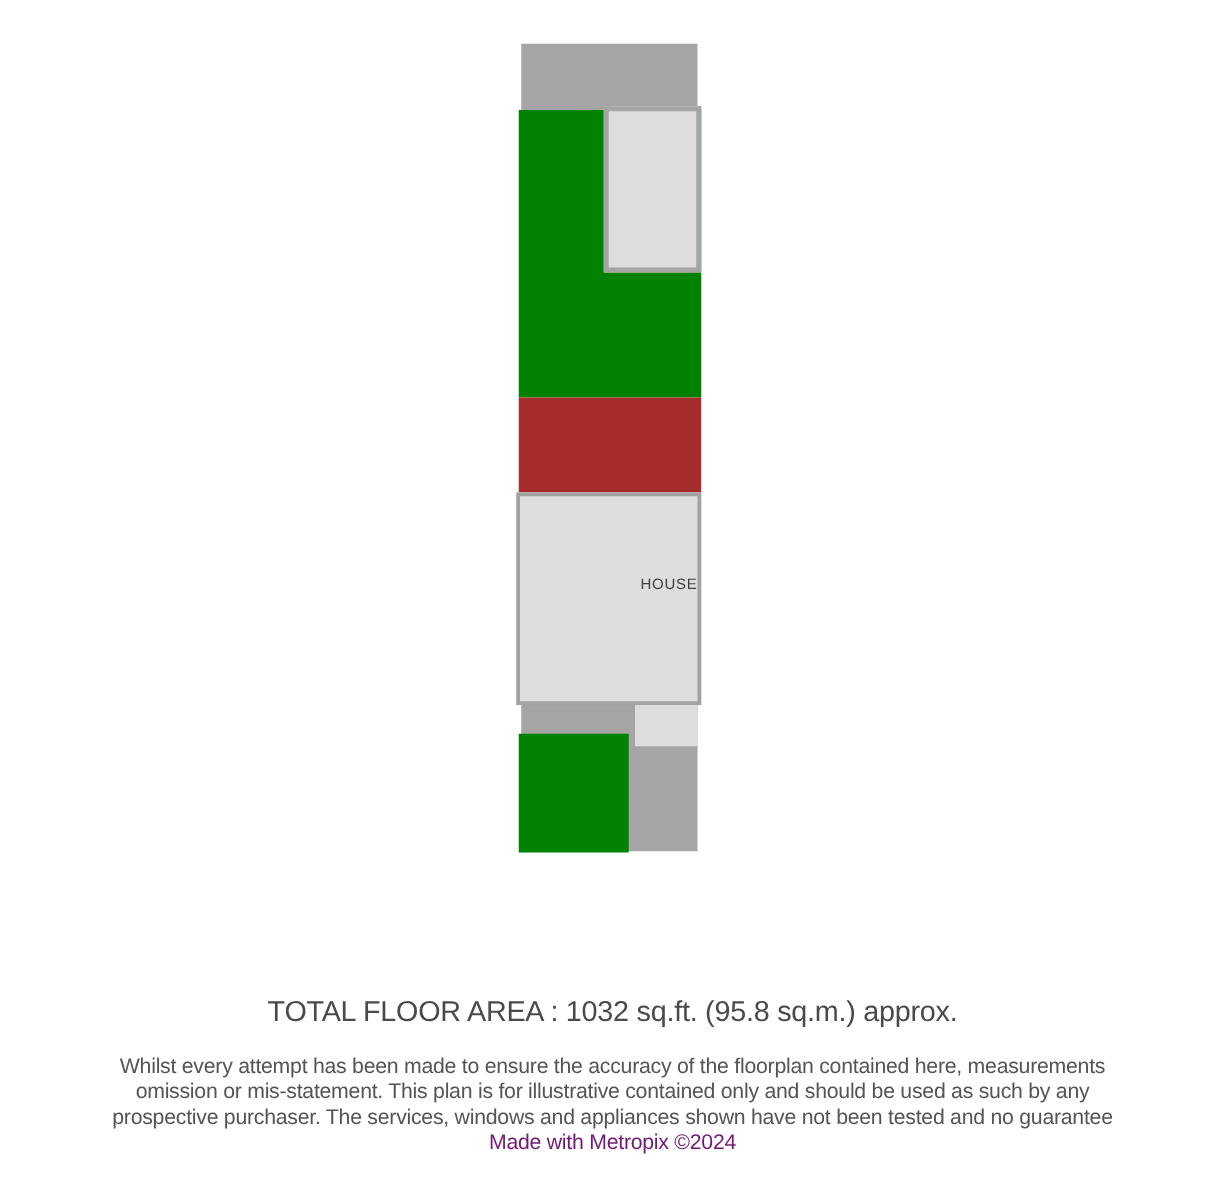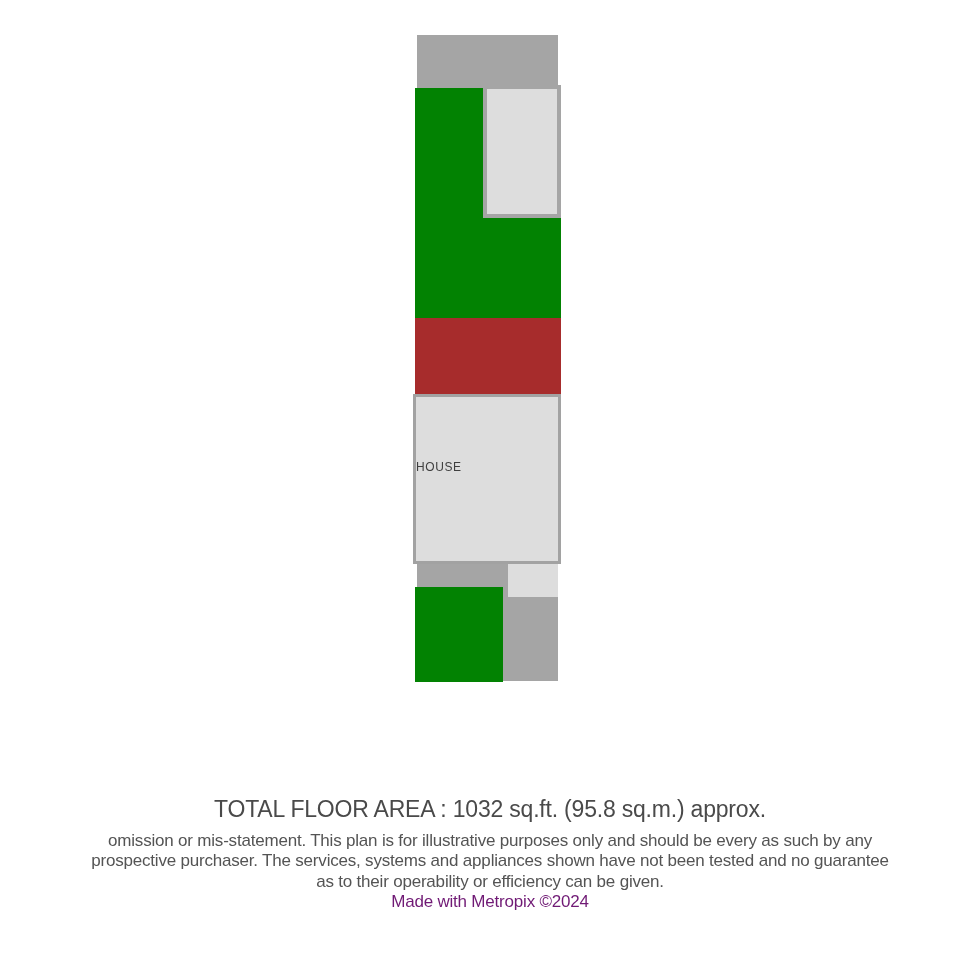--- a/index.html
+++ b/index.html
@@ -17,42 +17,42 @@
   }
   
   #plan { position: absolute; left: 0; top: 0; width: 100%; height: 100%; }
   #plan .region {
     position: absolute;
     box-sizing: border-box;
   }
   #plan .region.has-label {
     display: flex;
     align-items: center;
-    justify-content: flex-start;
+    justify-content: flex-end;
     padding-bottom: 24px; 
   }
   .region-label {
     font-size: 12px;
     letter-spacing: 0.6px;
     color: #3f3f3f;
     font-weight: 400;
   }
   
   .footer {
     position: absolute;
     left: 0;
     top: 795px;
     width: 100%;
     text-align: center;
     color: #4f4f4f;
   }
   .footer .title {
     font-size: 23px;
     line-height: 28px;
-    margin-bottom: 8px;
+    margin-bottom: 20px;
     letter-spacing: -0.2px;
     color: #4a4a4a;
     white-space: nowrap;
   }
   .footer .dline {
     font-size: 17px;
     line-height: 20.4px;
     letter-spacing: -0.2px;
     white-space: nowrap;
     color: #545454;
@@ -79,20 +79,20 @@
         <span class="region-label">HOUSE</span>
       </div>
       <div class="region" style="left: 417px; top: 564px; width: 141px; height: 117px; background: rgb(165, 165, 165);"></div>
       <div class="region" style="left: 508px; top: 564px; width: 50px; height: 33px; background: rgb(221, 221, 221);"></div>
       <div class="region" style="left: 415px; top: 587px; width: 88px; height: 95px; background: rgb(2, 130, 2);"></div>
     </div>
 
   <div class="footer">
     <div class="title">TOTAL FLOOR AREA : 1032 sq.ft. (95.8 sq.m.) approx.</div>
     <div class="disclaimer">
-      <div class="dline">omission or mis-statement. This plan is for illustrative purposes only and should be every as such by any</div>
-      <div class="dline">prospective purchaser. The services, systems and appliances shown have not been tested and no guarantee</div>
-      <div class="dline">as to their operability or efficiency can be given.</div>
+      <div class="dline">Whilst every attempt has been made to ensure the accuracy of the floorplan contained here, measurements</div>
+      <div class="dline">omission or mis-statement. This plan is for illustrative contained only and should be used as such by any</div>
+      <div class="dline">prospective purchaser. The services, windows and appliances shown have not been tested and no guarantee</div>
     </div>
     <div class="credit">Made with Metropix ©2024</div>
   </div>
 
 </div>
 
 </body></html>

